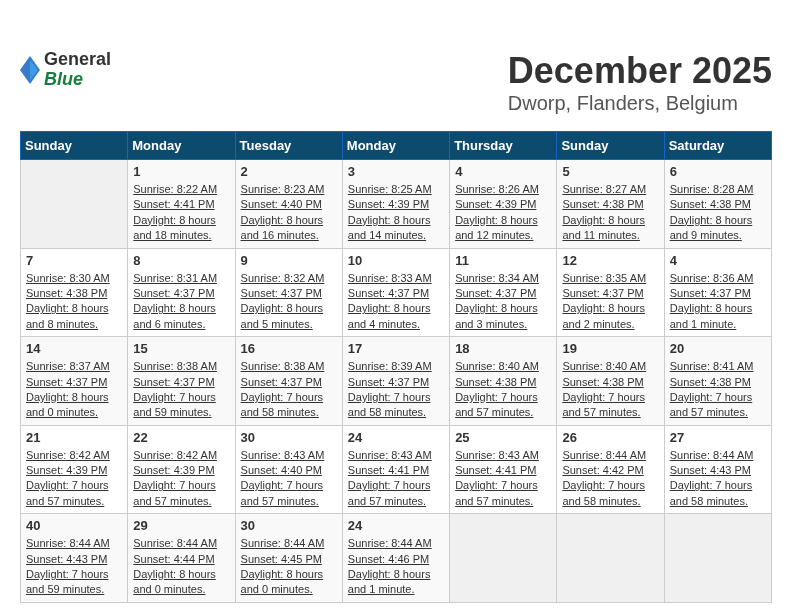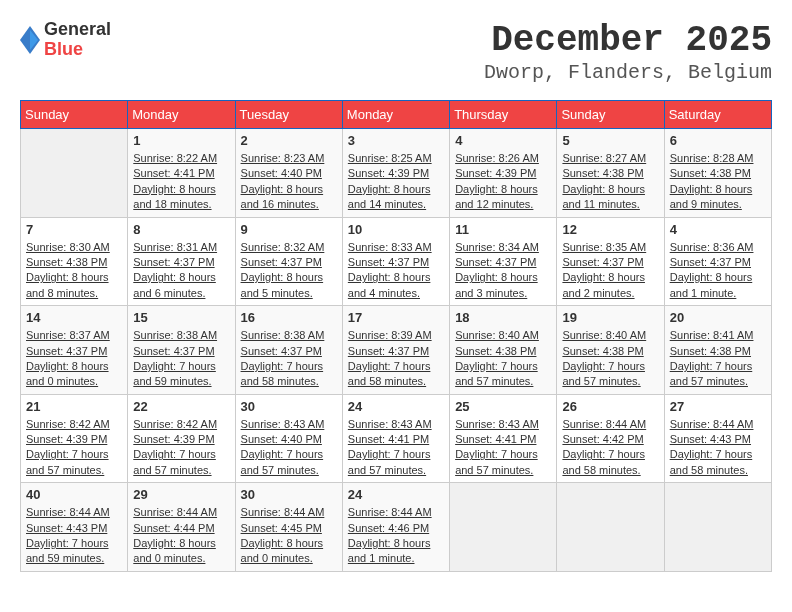--- a/index.html
+++ b/index.html
@@ -8,64 +8,64 @@
       background: #fff;
       width: 792px;
       min-height: 612px;
       padding: 20px;
     }
     .header {
       display: flex;
       justify-content: space-between;
       align-items: flex-start;
       margin-bottom: 16px;
+      margin-top: 30px;
     }
     .logo {
       display: flex;
       align-items: center;
     }
     .logo-text {
       display: flex;
       flex-direction: column;
       font-size: 18px;
       font-weight: bold;
       line-height: 1.1;
     }
     .logo-general { color: #333; }
-    .logo-blue { color: #ef4444; }
+    .logo-blue { color: #15803d; font-style: italic; }
     .logo-icon {
       width: 20px;
       height: 28px;
       margin-right: 4px;
     }
     .title-block {
-      text-align: right;
-      font-family: Liberation Mono, monospace;
+      text-align: left;
     }
     .month-title {
       font-size: 36px;
       font-weight: bold;
       color: #333;
     }
     .location {
       font-size: 20px;
       color: #555;
     }
     table {
       width: 100%;
       border-collapse: collapse;
       font-size: 11px;
     }
     thead tr th {
-      background-color: #ef4444;
+      background-color: #0c4a6e;
       color: #fff;
       padding: 6px 4px;
       text-align: left;
       font-size: 13px;
-      font-weight: normal;
+      font-weight: bold;
       border: 1px solid #1565c0;
     }
     tbody tr td {
       vertical-align: top;
       border: 1px solid #ccc;
       padding: 4px 5px;
       min-height: 70px;
       width: calc(100% / 7);
     }
     .day-number {

